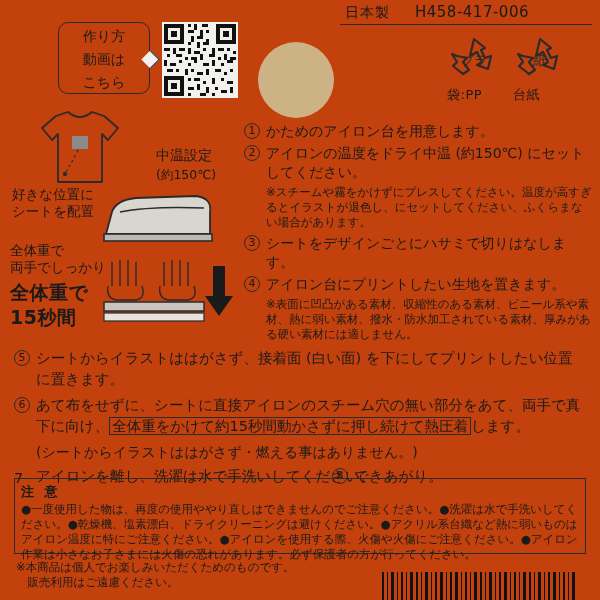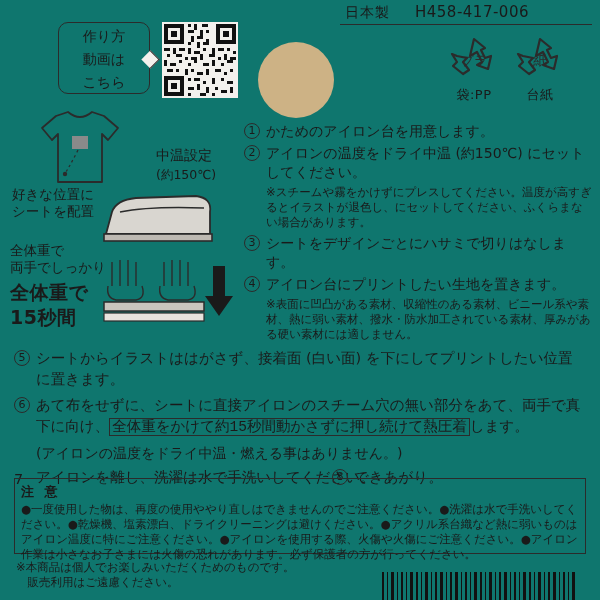--- a/index.html
+++ b/index.html
@@ -11,21 +11,21 @@
     height: 600px;
     background: #f2f0ec;
     font-family: "DejaVu Sans", "Liberation Sans", sans-serif;
     color: #1a1a1a;
     overflow: hidden;
   }
   .page {
     position: relative;
     width: 600px;
     height: 600px;
-    background: #0f766e;
+    background: #c2410c;
   }
 
   
   .top-row {
     position: absolute;
     left: 0; top: 0;
     width: 600px;
     height: 118px;
   }
   .made-in {
@@ -92,21 +92,20 @@
 
   
   .marks {
     position: absolute;
     left: 447px; top: 36px;
     width: 130px; height: 76px;
   }
   .mark {
     position: absolute;
     width: 54px;
-    text-align: center;
   }
   .mark.pp { left: 0; top: 0; }
   .mark.paper { left: 66px; top: 0; }
   .mark-label {
     font-size: 13px;
     margin-top: 2px;
     letter-spacing: 0.5px;
   }
 
   
@@ -217,21 +216,20 @@
     border: 1.4px solid #2b2b2b;
     border-radius: 50%;
     font-size: 11px;
     line-height: 14px;
     text-align: center;
     box-sizing: border-box;
   }
   .hl {
     border: 1.3px solid #2b2b2b;
     padding: 0 2px;
-    font-family: Liberation Mono, monospace;
   }
   .paren-line {
     font-size: 14px;
     line-height: 20px;
     padding-left: 22px;
   }
   .row-78 {
     position: relative;
     font-size: 14.5px;
     line-height: 21px;
@@ -480,21 +478,21 @@
 
   <div class="steps-wide">
     <div class="wstep">
       <span class="num">5</span>
       <span>シートからイラストははがさず、接着面 (白い面) を下にしてプリントしたい位置に置きます。</span>
     </div>
     <div class="wstep">
       <span class="num">6</span>
       <span>あて布をせずに、シートに直接アイロンのスチーム穴の無い部分をあて、両手で真下に向け、</span><span class="hl">全体重をかけて約15秒間動かさずに押し続けて熱圧着</span><span>します。</span>
     </div>
-    <div class="paren-line">(アイロンの温度をドライ中温・燃える事はありません。)</div>
+    <div class="paren-line">(シートからイラストははがさず・燃える事はありません。)</div>
     <div class="row-78" style="margin-top:4px;">
       <span class="num" style="position:absolute;left:0;top:2px;">7</span>
       <span>アイロンを離し、洗濯は水で手洗いしてください。</span>
       <span class="num8">8</span>
       <span class="t8">できあがり。</span>
     </div>
   </div>
 
   <div class="caution">
     <div class="caution-title">注 意</div>

